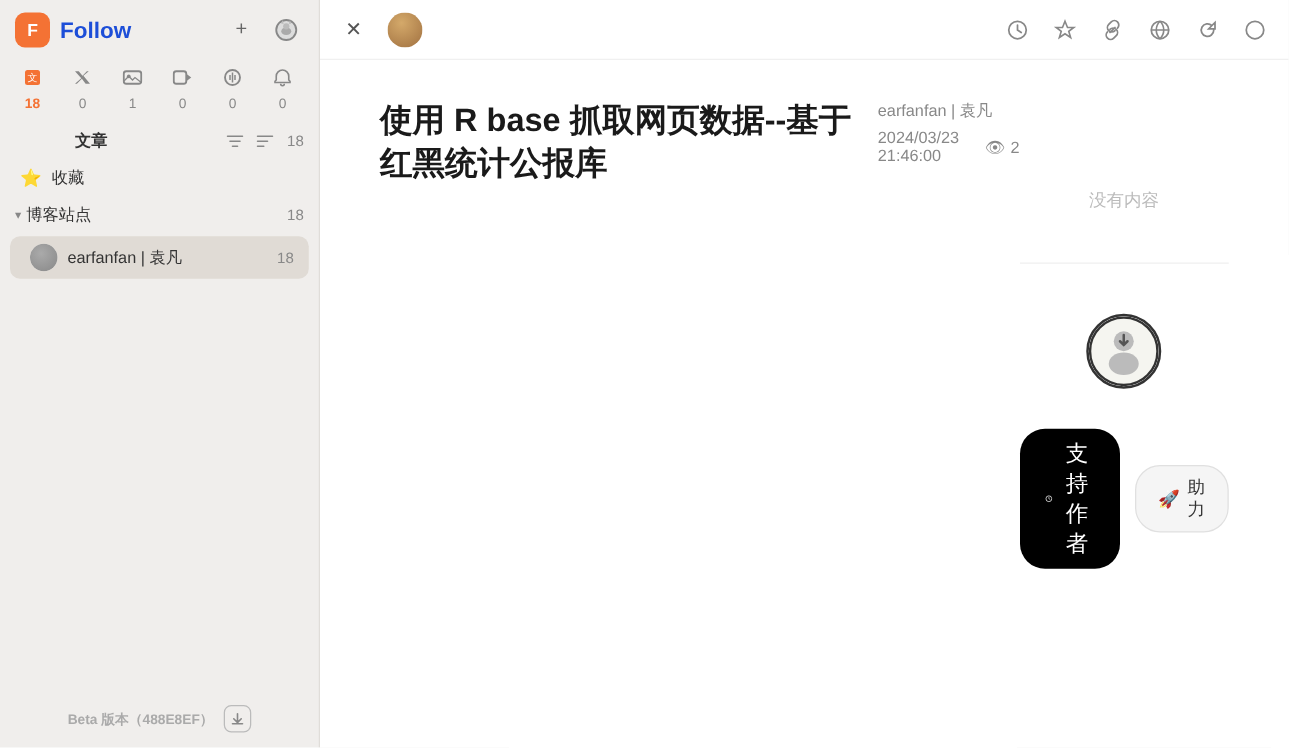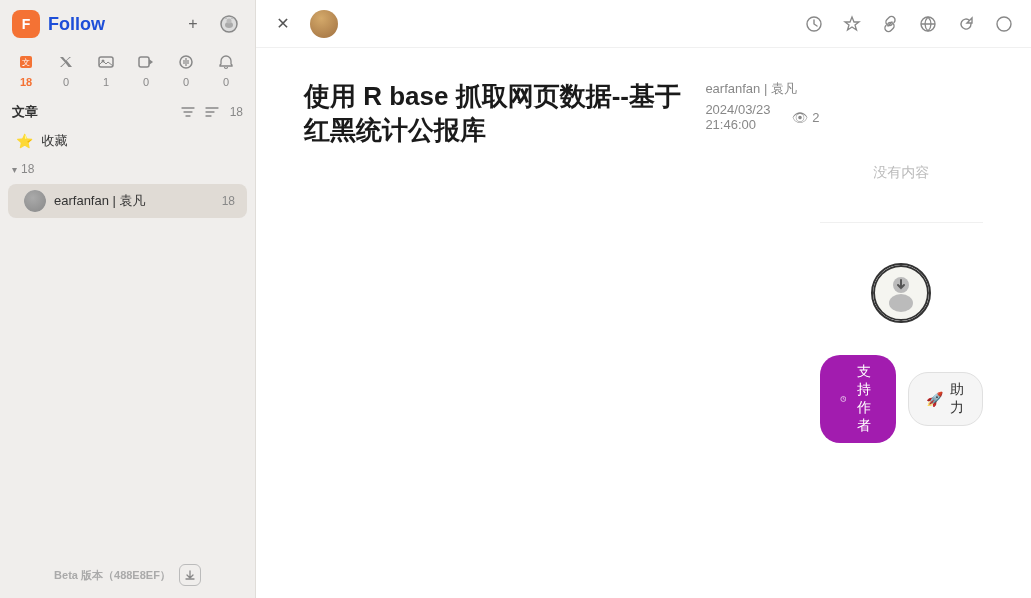--- a/index.html
+++ b/index.html
@@ -88,20 +88,21 @@
     }
 
     .stat-count.active { color: #f47234; font-weight: 600; }
 
     
     .section-header {
       display: flex;
       align-items: center;
       padding: 8px 12px 4px;
       gap: 4px;
+      margin-left: 48px;
     }
 
     .section-title {
       font-size: 13px;
       font-weight: 600;
       color: #333;
       flex: 1;
     }
 
     .section-actions {
@@ -335,26 +336,26 @@
     .action-buttons {
       display: flex;
       gap: 12px;
       align-items: center;
     }
 
     .btn-support {
       display: flex;
       align-items: center;
       gap: 6px;
-      background: #a21caf;
+      background: #000000;
       color: white;
       border: none;
       border-radius: 20px;
       padding: 8px 20px;
-      font-size: 14px;
+      font-size: 18px;
       font-weight: 500;
       cursor: pointer;
     }
 
     .btn-help {
       display: flex;
       align-items: center;
       gap: 6px;
       background: #f5f5f5;
       color: #333;
@@ -460,20 +461,21 @@
     </div>
   </div>
 
   <div class="favorites-item">
     <span class="fav-icon">⭐</span>
     <span class="fav-label">收藏</span>
   </div>
 
   <div class="blog-sites-header">
     <span class="chevron">▾</span>
+    <span class="blog-label">博客站点</span>
     <span class="blog-count">18</span>
   </div>
 
   <div class="blog-item active">
     <div class="blog-avatar">
       <div class="blog-avatar-inner"></div>
     </div>
     <span class="blog-name">earfanfan | 袁凡</span>
     <span class="blog-item-count">18</span>
   </div>

